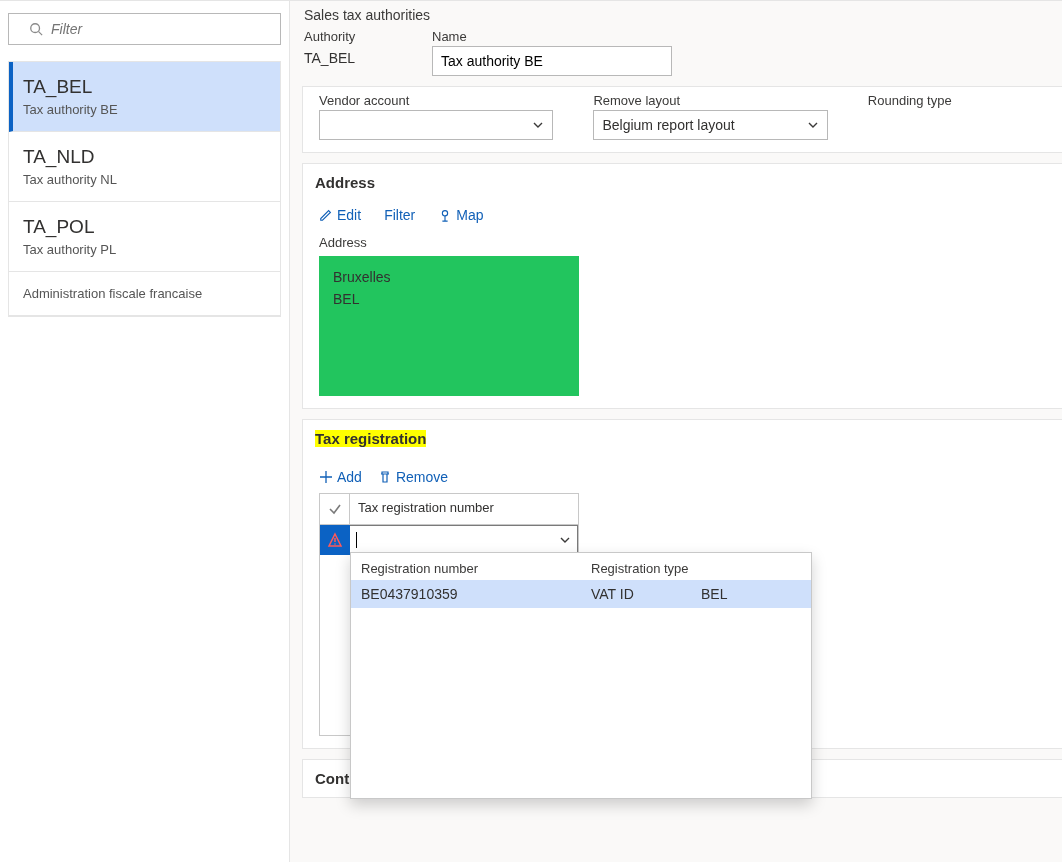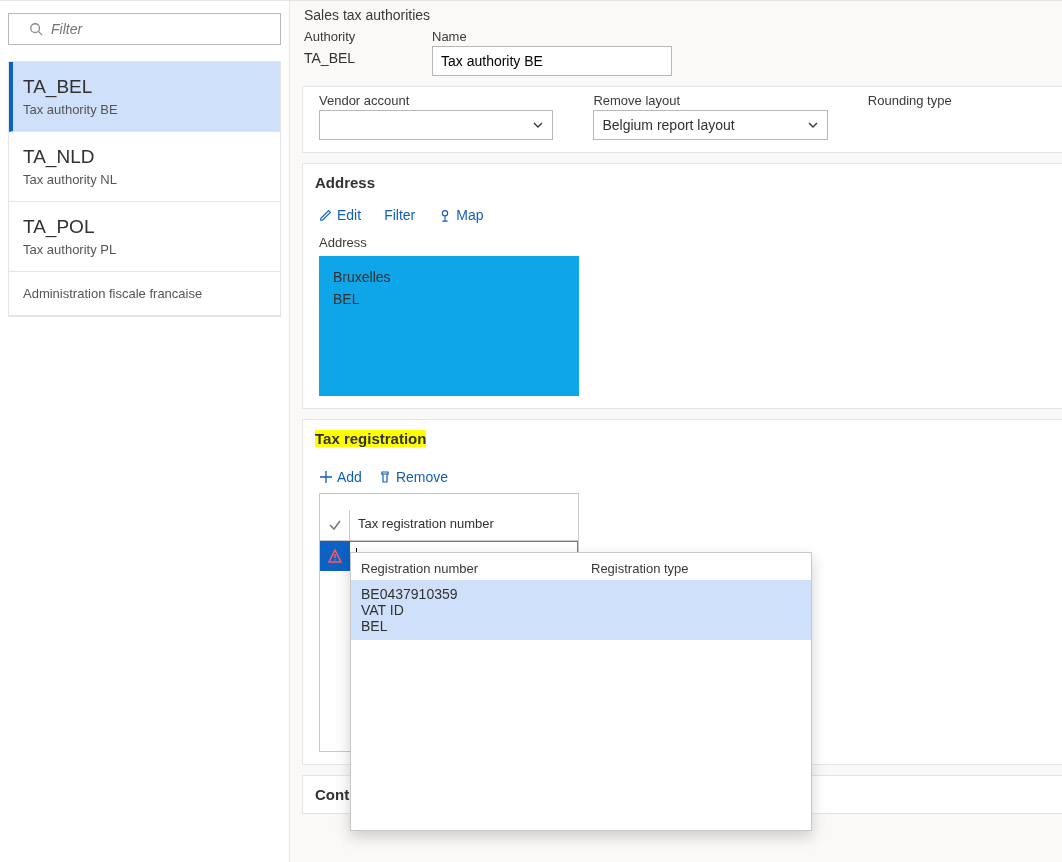--- a/index.html
+++ b/index.html
@@ -27,41 +27,41 @@
   .section { border:1px solid #e5e5e5; background:#fff; margin:0 0 10px 4px; border-right:0;}
   .sec-head { padding:10px 12px; font-size:15px; font-weight:600; color:#323130; }
   .sec-body { padding:6px 16px 12px 16px; }
   .cols { display:flex; gap:40px; }
   .select { position:relative;border-radius:9px; }
   .select .box { border:1px solid #b8b8b8; height:30px; display:flex; align-items:center; padding:0 8px; background:#fff; justify-content:space-between;}
   .chev { margin-left:8px; }
   
   .addr-tools { display:flex; gap:23px; align-items:center; }
   .link-btn { color:#1160b7; display:flex; align-items:center; gap:4px; font-size:14px; cursor:pointer;}
-  .addr-box { background:#0ea5e9; width:260px; min-height:140px; padding:10px 14px; margin-top:6px; line-height:1.6;}
+  .addr-box { background:#22c55e; width:260px; min-height:140px; padding:10px 14px; margin-top:6px; line-height:1.6;}
   .sub-lab { font-size:13px; color:#3b3a39; margin-top:12px;}
   
   .hl { background:#ffff00; display:inline-block; }
   .grid-tools { display:flex; gap:16px; margin:6px 0 8px 0;text-align:right;}
   .grid { border:1px solid #c8c8c8; border-right:1px solid #c8c8c8; }
-  .grid-head { display:flex; border-bottom:1px solid #c8c8c8; background:#fff;margin-top:16px;}
+  .grid-head { display:flex; border-bottom:1px solid #c8c8c8; background:#fff;}
   .gh-sel { width:30px; border-right:1px solid #c8c8c8; display:flex; align-items:center; justify-content:center; height:30px;}
   .gh-col { padding:6px 8px; font-size:13px; flex:1; }
   .grid-row { display:flex; height:30px; align-items:stretch;}
   .gr-status { width:30px; background:#0b62c4; display:flex; align-items:center; justify-content:center;}
   .gr-input { flex:1; border:1px solid #7a7a7a; border-left:0; display:flex; align-items:center; justify-content:space-between; padding:0 6px; background:#fff;}
   .cursor { border-left:1px solid #000; height:16px;}
   .grid-body-pad { height:180px; background:#fff;}
   
   .popup { position:absolute; left:31px; top:59px; width:462px; background:#fff; border:1px solid #c8c8c8; box-shadow:0 6px 14px rgba(0,0,0,.18); z-index:10;}
   .popup-head { display:flex; padding:8px 10px 4px; font-size:13px; color:#3b3a39;}
   .popup-col1 { width:230px;}
   .popup-col2 { width:110px;}
   .popup-col3 { flex:1;}
-  .popup-row { display:flex; padding:6px 10px; background:#cfe0fb;flex-direction:column;}
+  .popup-row { display:flex; padding:6px 10px; background:#cfe0fb;}
   .popup-pad { height:190px;}
   .grid-wrap { position:relative; width:260px;}
   svg { display:block;}
 </style>
 </head>
 <body>
 
 <div class="app">
 
   <div class="sidebar">

